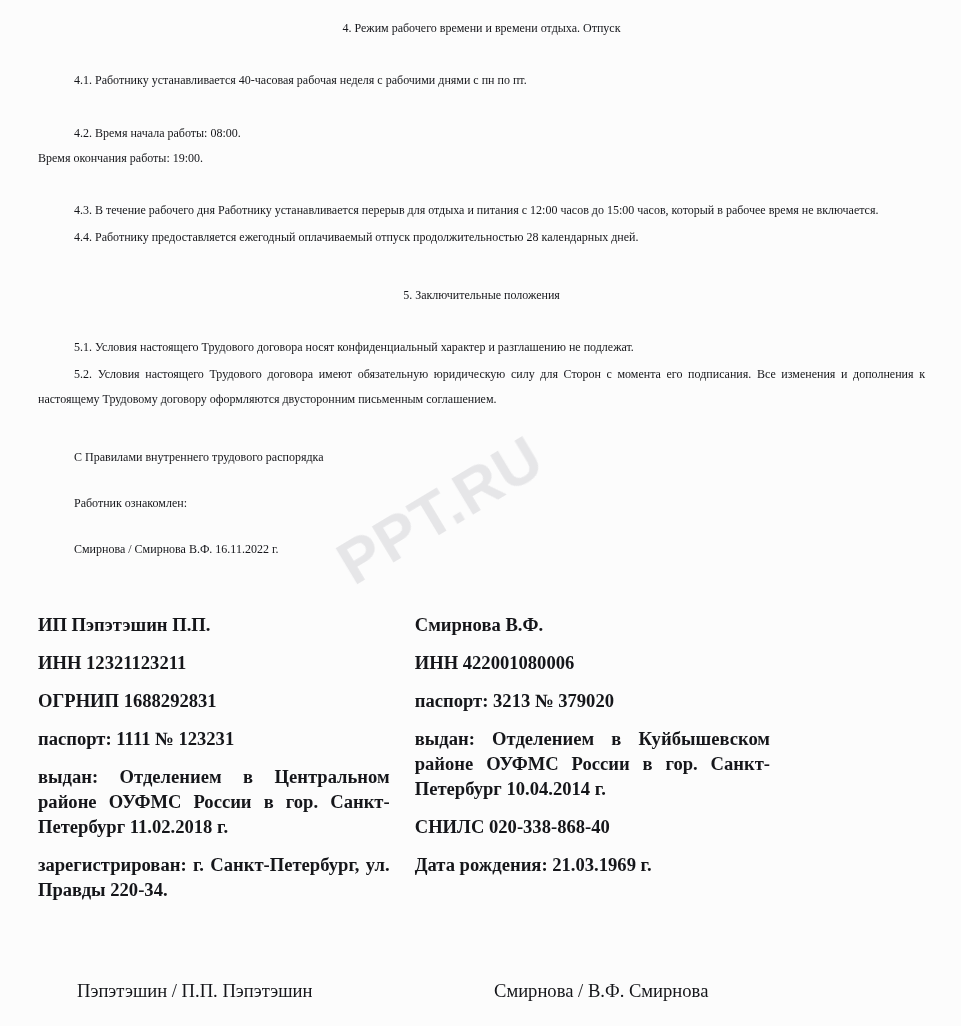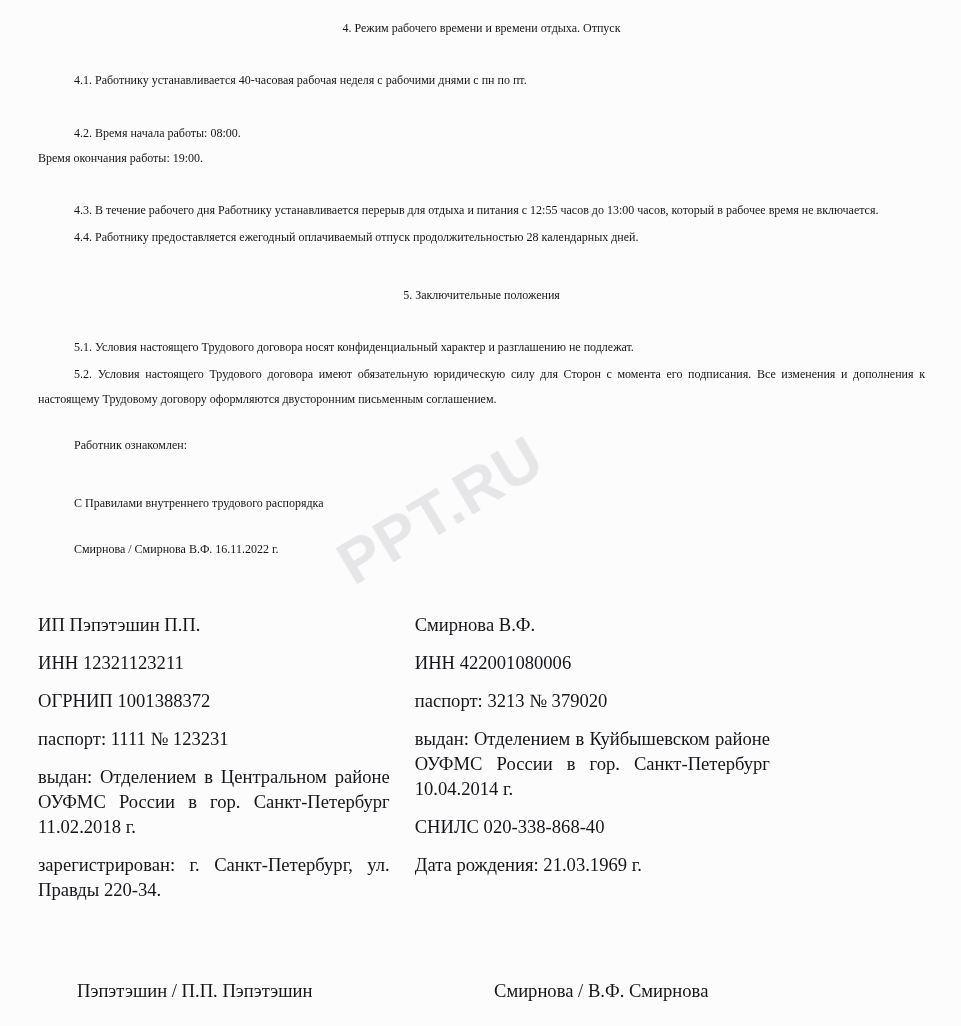--- a/index.html
+++ b/index.html
@@ -94,20 +94,21 @@
 
   
   .requisites {
     position: absolute;
     left: 0;
     top: 612px;
     width: 770px;
     z-index: 2;
     display: flex;
     align-items: flex-start;
+    font-weight: bold;
   }
   .col {
     font-size: 18.6px;
     line-height: 25px;
   }
   .col-left {
     width: 392px;
     margin-left: 38px;
   }
   .col-right {
@@ -147,44 +148,44 @@
   <div class="doc">
 
     <div class="heading sp-h4">4. Режим рабочего времени и времени отдыха. Отпуск</div>
 
     <div class="para indent sp-p41">4.1. Работнику устанавливается 40-часовая рабочая неделя с рабочими днями с пн по пт.</div>
 
     <div class="para flat indent sp-p42">4.2. Время начала работы: 08:00.</div>
 
     <div class="para flat">Время окончания работы: 19:00.</div>
 
-    <div class="para indent sp-p43">4.3. В течение рабочего дня Работнику устанавливается перерыв для отдыха и питания с 12:55 часов до 13:00 часов, который в рабочее время не включается.</div>
+    <div class="para indent sp-p43">4.3. В течение рабочего дня Работнику устанавливается перерыв для отдыха и питания с 12:00 часов до 15:00 часов, который в рабочее время не включается.</div>
 
     <div class="para indent sp-p44">4.4. Работнику предоставляется ежегодный оплачиваемый отпуск продолжительностью 28 календарных дней.</div>
 
     <div class="heading sp-h5">5. Заключительные положения</div>
 
     <div class="para indent sp-p51">5.1. Условия настоящего Трудового договора носят конфиденциальный характер и разглашению не подлежат.</div>
 
     <div class="para indent sp-p52">5.2. Условия настоящего Трудового договора имеют обязательную юридическую силу для Сторон с момента его подписания. Все изменения и дополнения к настоящему Трудовому договору оформляются двусторонним письменным соглашением.</div>
 
+    <div class="note sp-note1">С Правилами внутреннего трудового распорядка</div>
+
     <div class="note sp-note2">Работник ознакомлен:</div>
-
-    <div class="note sp-note1">С Правилами внутреннего трудового распорядка</div>
 
     <div class="note sp-note3">Смирнова / Смирнова В.Ф. 16.11.2022 г.</div>
 
   </div>
 
   <div class="requisites">
 
     <div class="col col-left">
       <div class="req-line nowrap">ИП Пэпэтэшин П.П.</div>
       <div class="req-line nowrap">ИНН 12321123211</div>
-      <div class="req-line nowrap">ОГРНИП 1001388372</div>
+      <div class="req-line nowrap">ОГРНИП 1688292831</div>
       <div class="req-line nowrap">паспорт: 1111 № 123231</div>
       <div class="req-line">выдан: Отделением в Центральном районе ОУФМС России в гор. Санкт-Петербург 11.02.2018 г.</div>
       <div class="req-line">зарегистрирован: г. Санкт-Петербург, ул. Правды 220-34.</div>
     </div>
 
     <div class="col col-right">
       <div class="req-line nowrap">Смирнова В.Ф.</div>
       <div class="req-line nowrap">ИНН 422001080006</div>
       <div class="req-line nowrap">паспорт: 3213 № 379020</div>
       <div class="req-line">выдан: Отделением в Куйбышевском районе ОУФМС России в гор. Санкт-Петербург 10.04.2014 г.</div>

